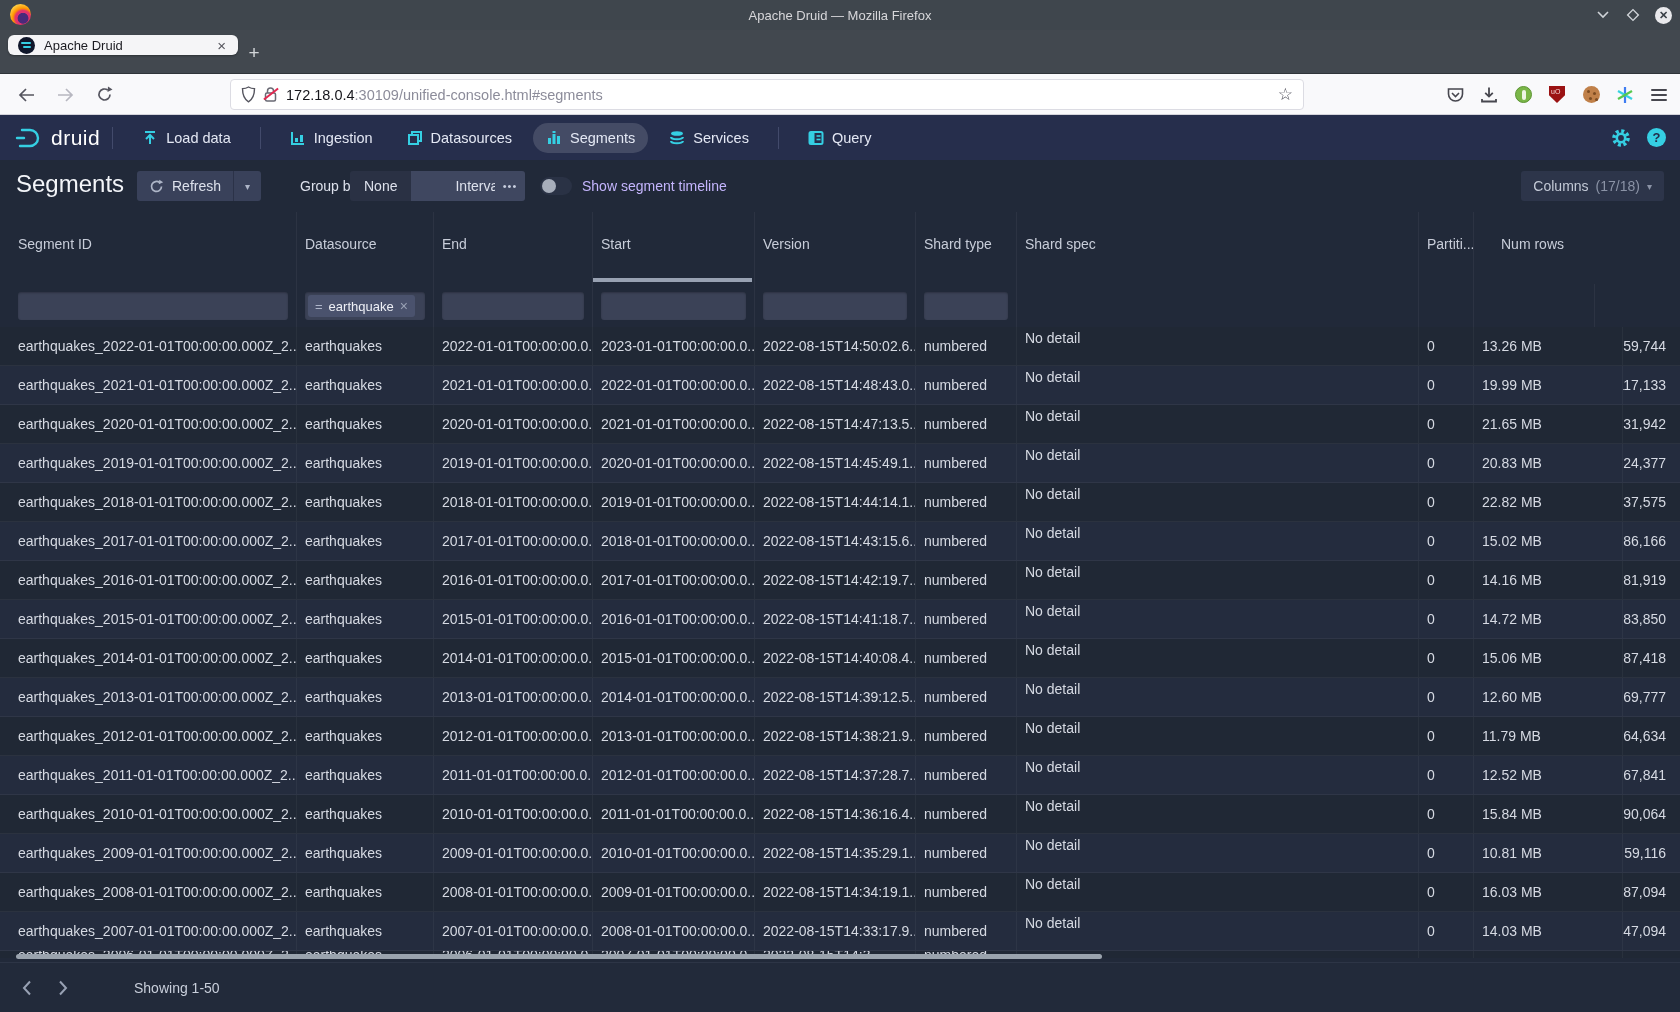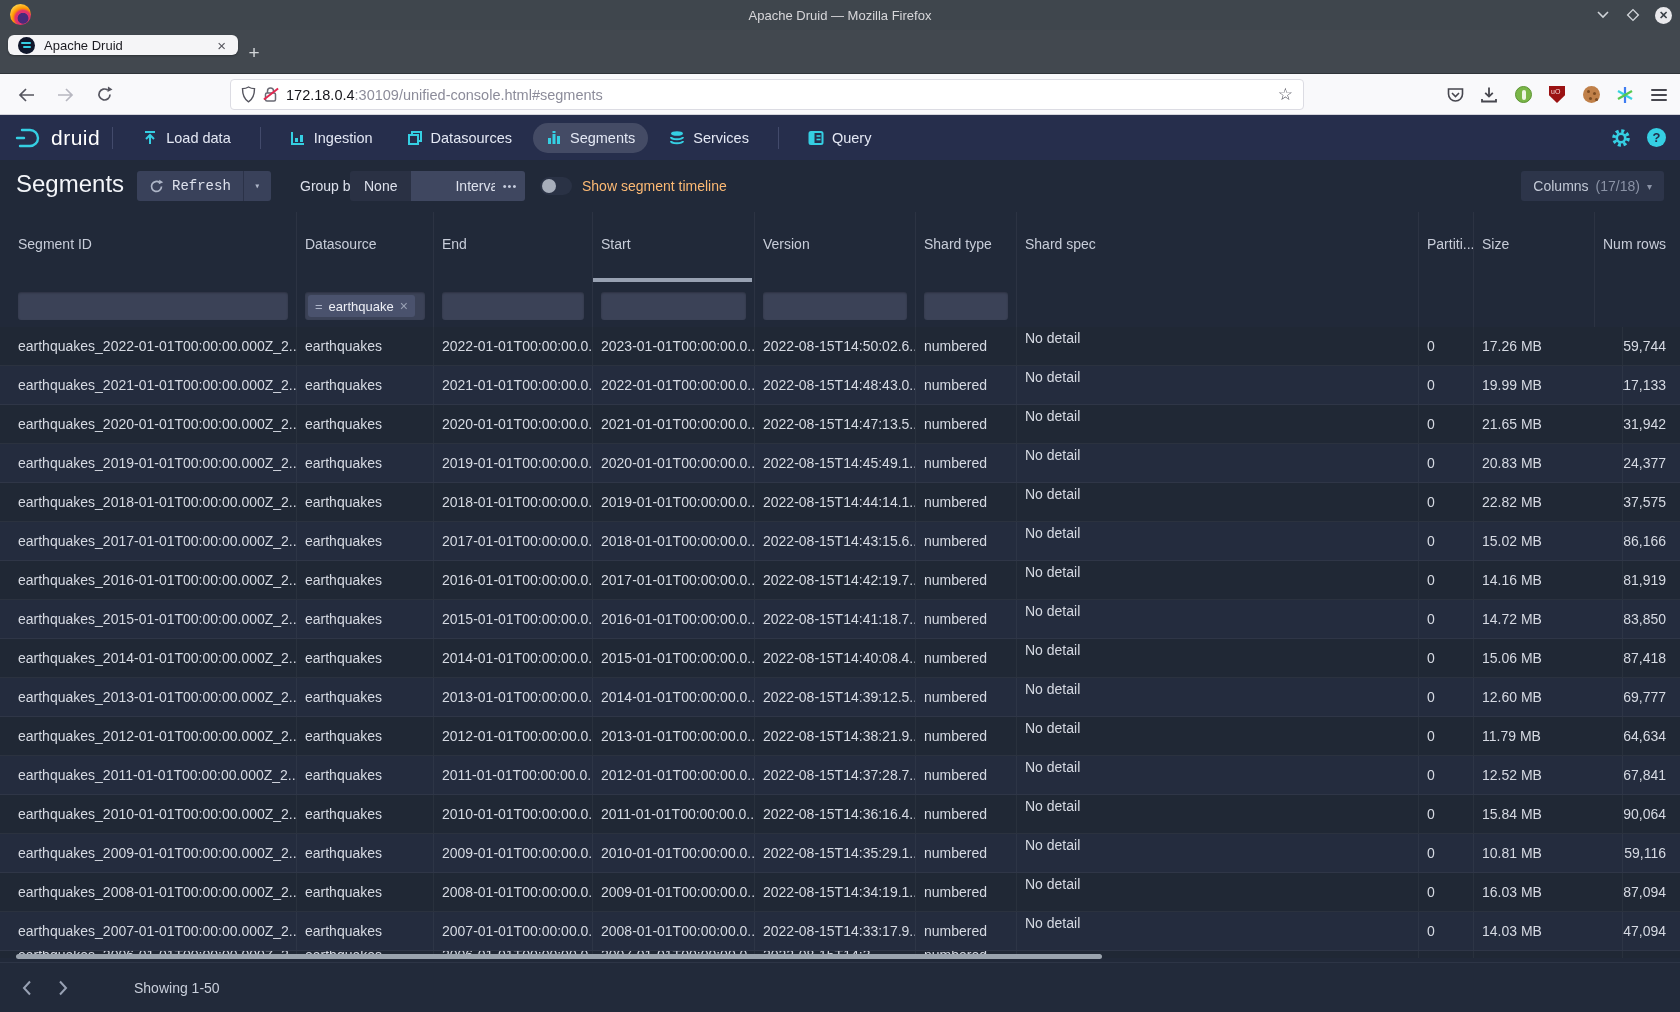--- a/index.html
+++ b/index.html
@@ -64,34 +64,34 @@
   .help-circle { width:19px; height:19px; border-radius:50%; background:#35cfe3; color:#222c49; font-size:13px; font-weight:bold;
                  display:flex; align-items:center; justify-content:center; }
 
   
   .page { position:absolute; top:160px; left:0; width:1680px; height:852px; background:#212939; color:#d6dae3; }
 
   .page-header { position:absolute; top:0; left:0; width:100%; height:52px; }
   .pg-title { position:absolute; left:16px; top:10px; font-size:24px; color:#f3f5f9; }
   .ctl { position:absolute; top:11px; height:30px; display:flex; align-items:center; font-size:14px; color:#dde1ec; }
   .btn { background:#39415a; border-radius:3px; height:30px; display:flex; align-items:center; justify-content:center; padding:0 12px; }
-  .refresh-group { left:137px;font-family:Liberation Mono, monospace; }
+  .refresh-group { left:137px; }
   .refresh-main { border-radius:3px 0 0 3px; gap:8px; }
   .refresh-caret { width:28px; padding:0; border-radius:0 3px 3px 0; border-left:1px solid #2b3248; color:#aeb6c8; font-size:10px; }
   .groupby-label { left:300px; color:#dde1ec; }
   .seg-group { left:350px; display:flex; }
   .seg-btn { height:30px; padding:0 14px; display:flex; align-items:center; background:#2a3144; }
   .seg-btn.first { border-radius:3px 0 0 3px; }
   .seg-btn.last { border-radius:0 3px 3px 0;padding-left:44px; }
   .seg-btn.selected { background:#3f4760; }
   .more-btn { left:495px; width:30px; padding:0; color:#c6cddd; letter-spacing:1px; font-size:11px; background:#3f4760; }
   .toggle-wrap { left:540px; }
   .toggle { width:32px; height:18px; border-radius:9px; background:#2a3245; position:relative; }
   .toggle .knob { position:absolute; left:2px; top:2px; width:14px; height:14px; border-radius:50%; background:#a7aebb; }
-  .timeline-label { left:582px; color:#fdba74; }
+  .timeline-label { left:582px; color:#c4b5fd; }
   .columns-btn { position:absolute; right:16px; top:11px; gap:7px; background:#2d354a; }
   .columns-label { color:#c3c9d6; }
   .columns-count { color:#8b93a6; }
   .caret-down { color:#8b93a6; font-size:10px; }
 
   
   .grid-row { display:grid; }
   .thead { position:absolute; top:52px; left:0; width:1680px; height:72px; font-size:14px; color:#c8cdd9; }
   .hcell { position:relative; padding:24px 8px 0 8px; border-left:1px solid rgba(255,255,255,0.05); white-space:nowrap; overflow:hidden; }
   .hcell.firstcol { border-left:none; padding-left:18px; }
@@ -364,21 +364,20 @@
 
   <div class="thead grid-row" id="thead" style="grid-template-columns: 296px 137px 159px 162px 161px 101px 402px 55px 121px 86px;">
       <div class="hcell firstcol"><span>Segment ID</span></div>
       <div class="hcell"><span>Datasource</span></div>
       <div class="hcell"><span>End</span></div>
       <div class="hcell"><span>Start</span><div class="sort-bar"></div></div>
       <div class="hcell"><span>Version</span></div>
       <div class="hcell"><span>Shard type</span></div>
       <div class="hcell"><span>Shard spec</span></div>
       <div class="hcell"><span>Partiti...</span></div>
-      <div class="hcell"><span>Size</span></div>
       <div class="hcell right"><span>Num rows</span></div>
     </div>
   <div class="tfilter grid-row" id="tfilter" style="grid-template-columns: 296px 137px 159px 162px 161px 101px 402px 55px 121px 86px;">
       <div class="fcell firstcol"><input type="text" style=""></div>
       <div class="fcell">
         <div class="chip-box">
           <div class="chip">
             <span class="chip-op">=</span>
             <span class="chip-val">earthquake</span>
             <span class="chip-x">×</span>
@@ -397,21 +396,21 @@
   <div class="tbody" id="tbody">
       <div class="trow grid-row even" style="grid-template-columns: 296px 137px 159px 162px 161px 101px 402px 55px 121px 86px;">
         <div class="tcell firstcol">earthquakes_2022-01-01T00:00:00.000Z_2...</div>
         <div class="tcell">earthquakes</div>
         <div class="tcell">2022-01-01T00:00:00.0...</div>
         <div class="tcell">2023-01-01T00:00:00.0...</div>
         <div class="tcell">2022-08-15T14:50:02.6...</div>
         <div class="tcell">numbered</div>
         <div class="tcell top">No detail</div>
         <div class="tcell">0</div>
-        <div class="tcell">17.26 MB</div>
+        <div class="tcell">13.26 MB</div>
         <div class="tcell right">59,744</div>
       </div>
       <div class="trow grid-row odd" style="grid-template-columns: 296px 137px 159px 162px 161px 101px 402px 55px 121px 86px;">
         <div class="tcell firstcol">earthquakes_2021-01-01T00:00:00.000Z_2...</div>
         <div class="tcell">earthquakes</div>
         <div class="tcell">2021-01-01T00:00:00.0...</div>
         <div class="tcell">2022-01-01T00:00:00.0...</div>
         <div class="tcell">2022-08-15T14:48:43.0...</div>
         <div class="tcell">numbered</div>
         <div class="tcell top">No detail</div>

